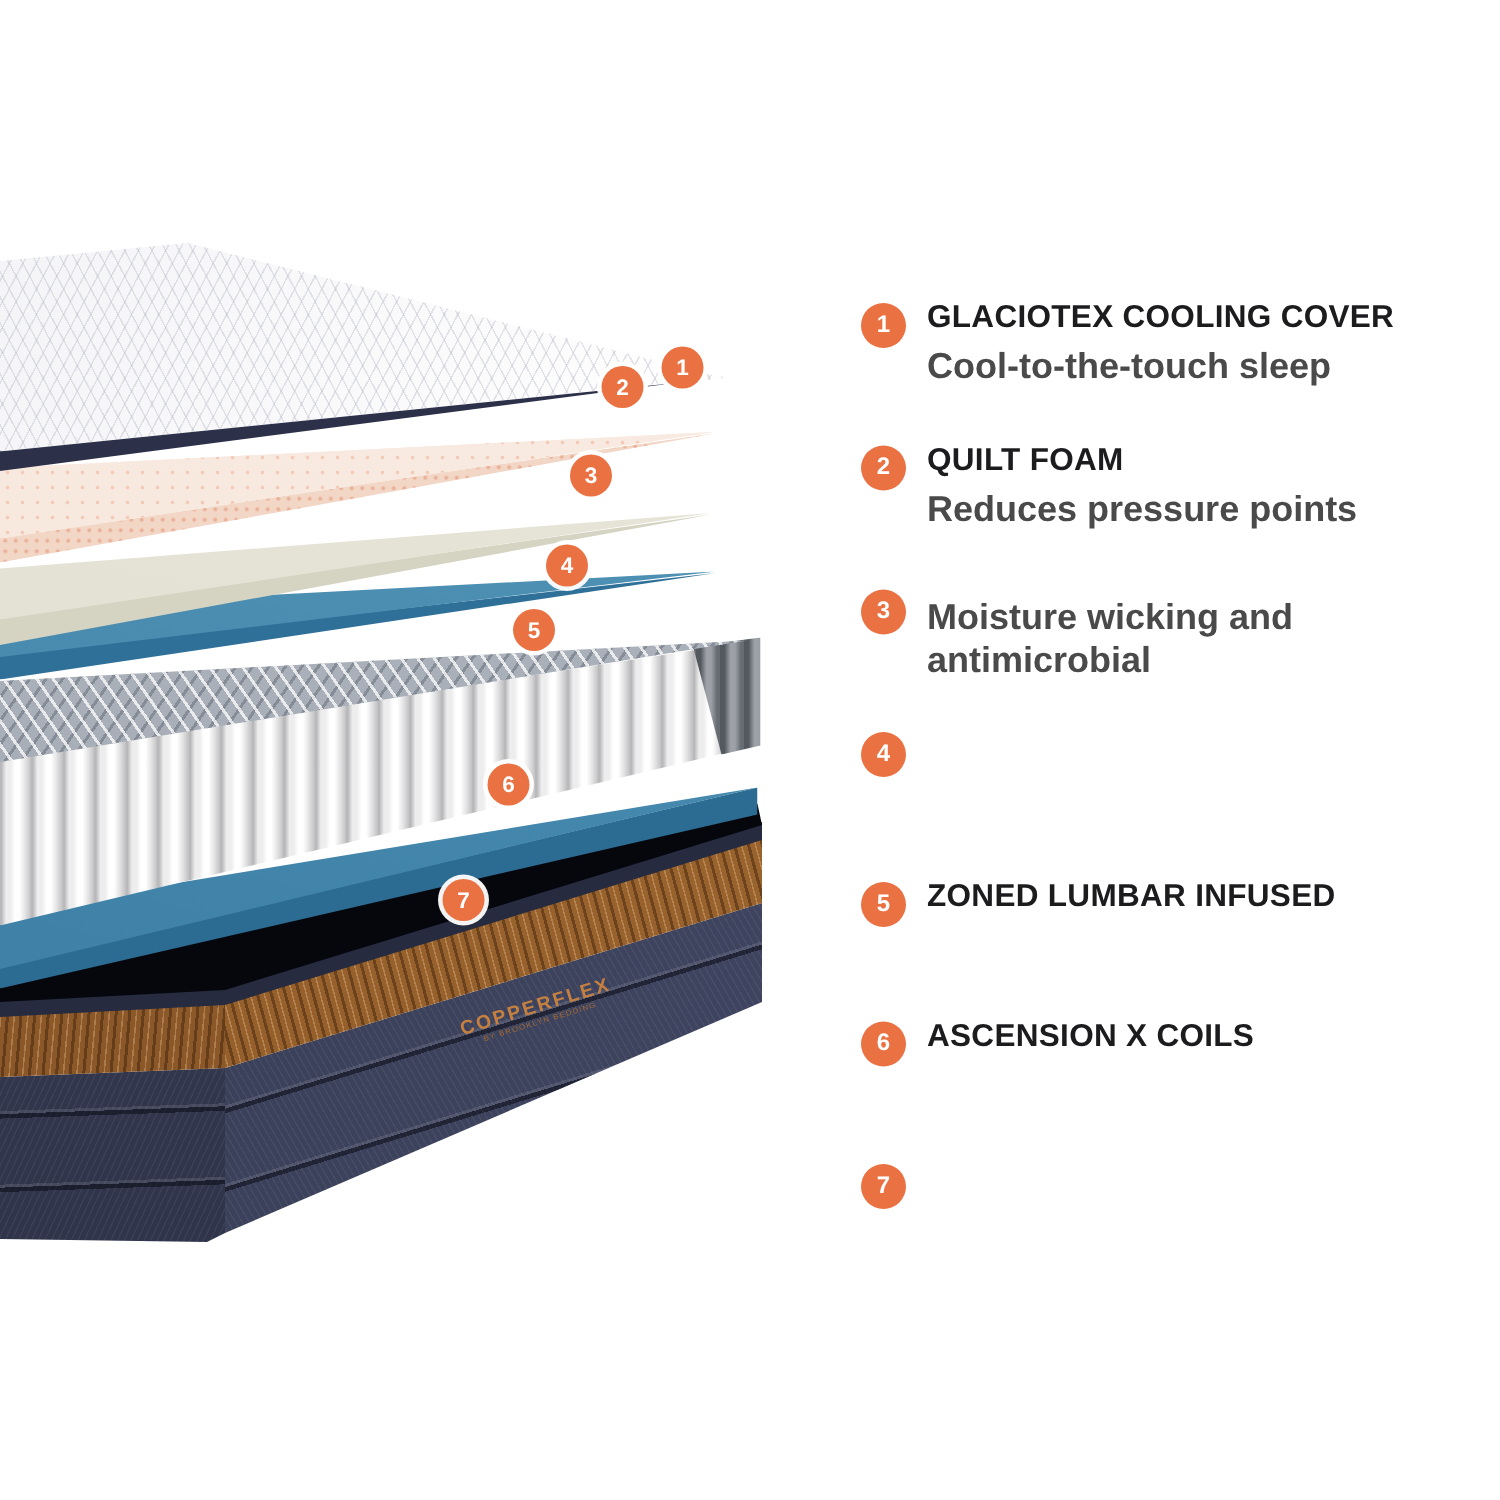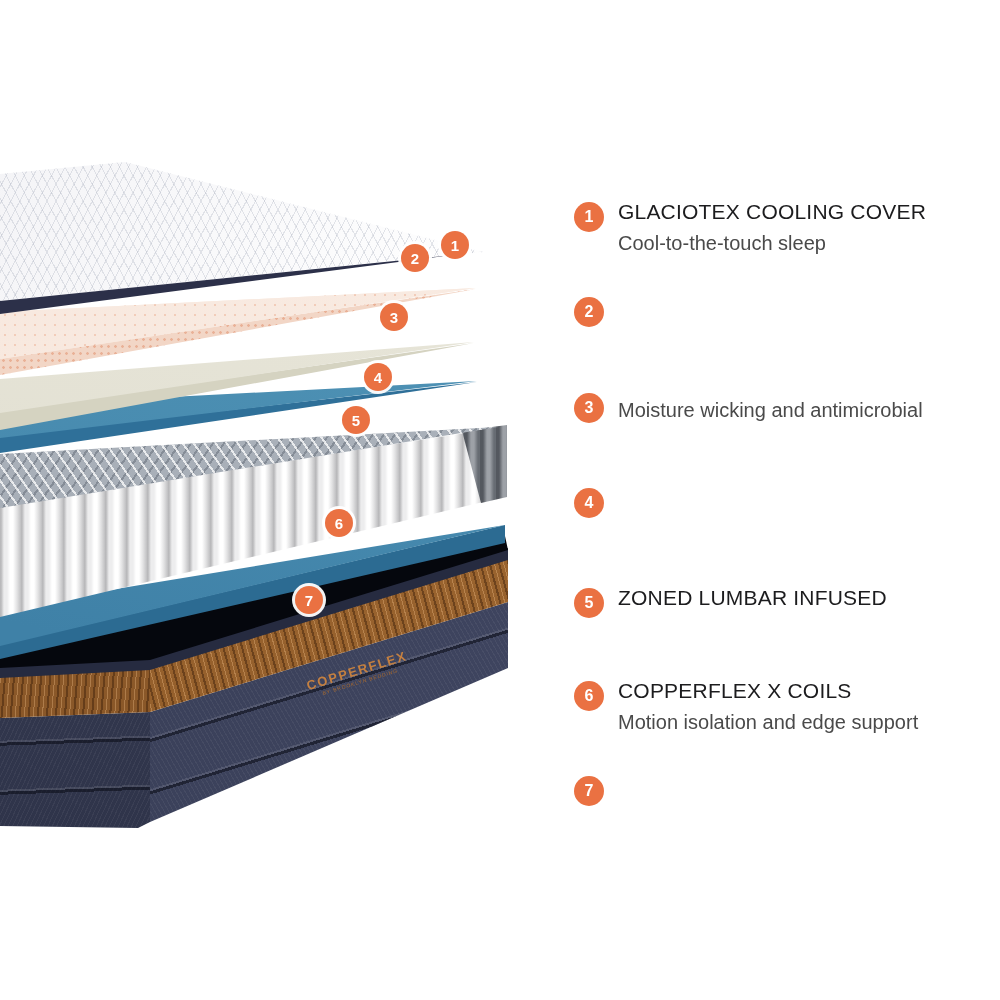--- a/index.html
+++ b/index.html
@@ -121,22 +121,22 @@
   }
 
   
   .legend{position:absolute;left:574px;top:0;width:420px;}
   .legend-item{position:absolute;left:0;display:flex;gap:14px;align-items:flex-start;}
   .legend-badge{
     flex:0 0 auto;width:30px;height:30px;border-radius:50%;margin-top:2px;
     background:var(--orange);color:#fff;font-weight:700;font-size:16px;
     display:flex;align-items:center;justify-content:center;
   }
-  .legend-title{font-size:21px;font-weight:400;color:#1c1c1e;letter-spacing:.2px;line-height:1.15;}
-  .legend-desc{font-size:20px;color:#4a4a4a;margin-top:7px;line-height:1.2;}
+  .legend-title{font-size:21px;font-weight:700;color:#1c1c1e;letter-spacing:.2px;line-height:1.15;}
+  .legend-desc{font-size:24px;color:#4a4a4a;margin-top:7px;line-height:1.2;font-weight:bold;}
 </style>
 </head>
 <body>
 
 <div class="stage" style="--orange:#EA7142;">
 
   <div class="ly base-navy-left"></div>
   <div class="ly base-navy-right"></div>
   <div class="ly base-copper-left"></div>
   <div class="ly base-copper-right"></div>
@@ -180,20 +180,24 @@
   <div class="legend-item" style="top:200px;">
     <div class="legend-badge">1</div>
     <div>
       <div class="legend-title">GLACIOTEX COOLING COVER</div>
       <div class="legend-desc">Cool-to-the-touch sleep</div>
     </div>
   </div>
 
   <div class="legend-item" style="top:295px;">
     <div class="legend-badge">2</div>
+    <div>
+      <div class="legend-title">QUILT FOAM</div>
+      <div class="legend-desc">Reduces pressure points</div>
+    </div>
   </div>
 
   <div class="legend-item" style="top:391px;">
     <div class="legend-badge">3</div>
     <div>
       <div class="legend-desc">Moisture wicking and antimicrobial</div>
     </div>
   </div>
 
   <div class="legend-item" style="top:486px;">
@@ -203,22 +207,21 @@
   <div class="legend-item" style="top:586px;">
     <div class="legend-badge">5</div>
     <div>
       <div class="legend-title">ZONED LUMBAR INFUSED</div>
     </div>
   </div>
 
   <div class="legend-item" style="top:679px;">
     <div class="legend-badge">6</div>
     <div>
-      <div class="legend-title">COPPERFLEX X COILS</div>
-      <div class="legend-desc">Motion isolation and edge support</div>
+      <div class="legend-title">ASCENSION X COILS</div>
     </div>
   </div>
 
   <div class="legend-item" style="top:774px;">
     <div class="legend-badge">7</div>
     <div>
     </div>
   </div>
 
 </div>

